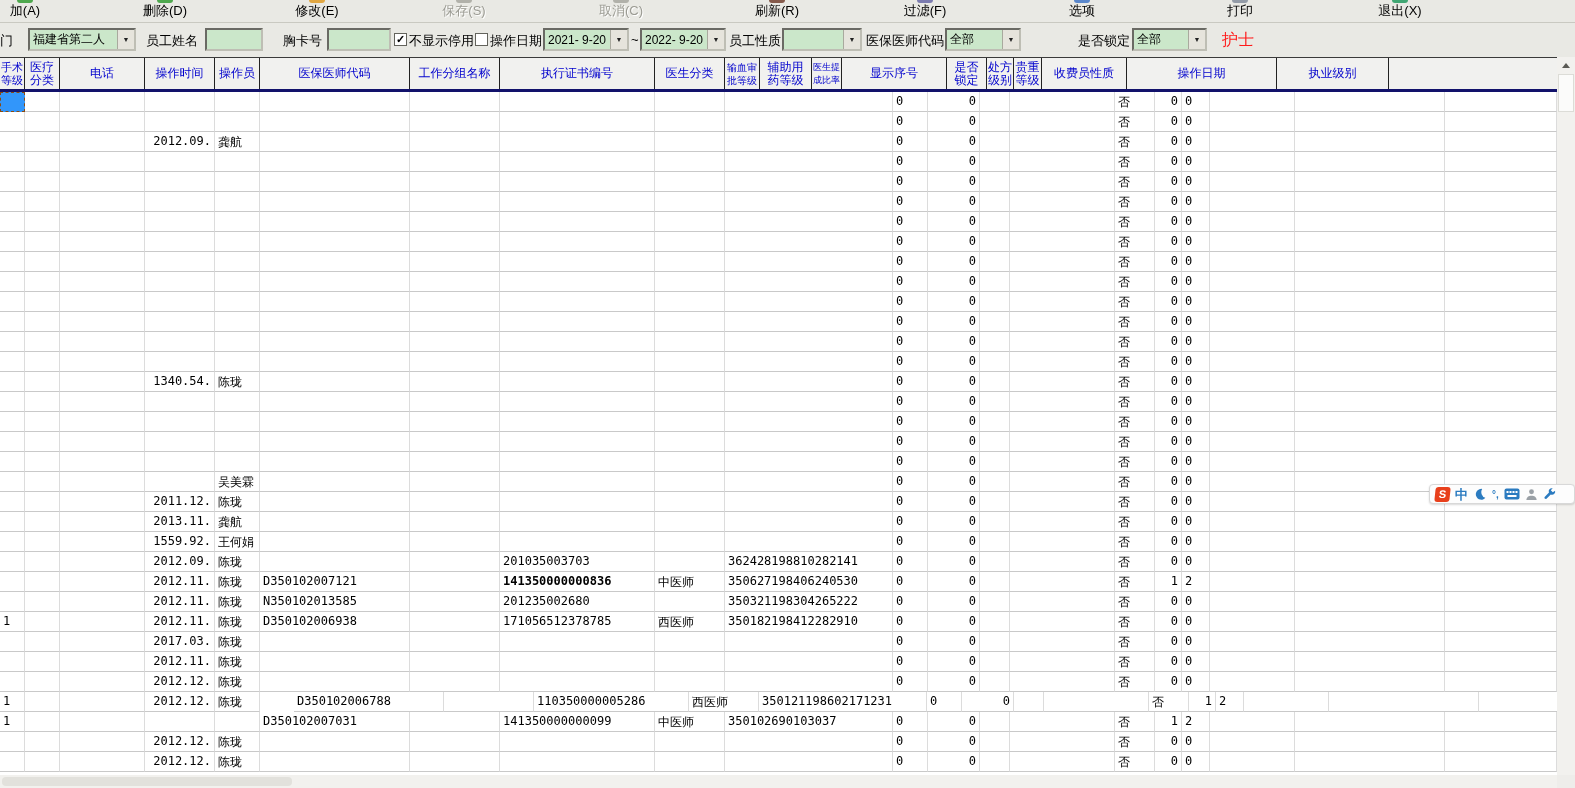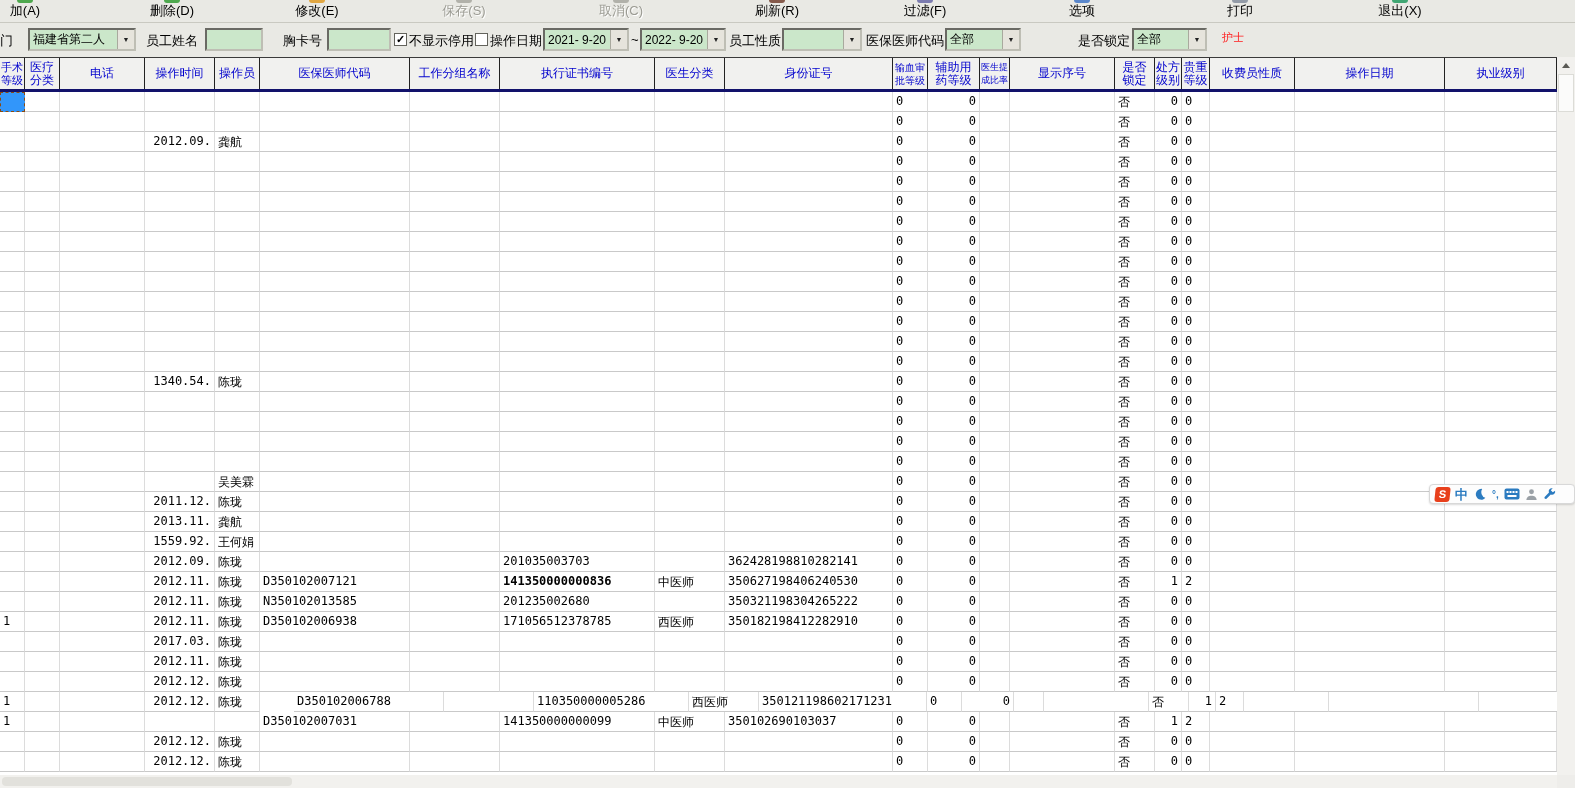--- a/index.html
+++ b/index.html
@@ -17,21 +17,21 @@
   .filterbar{position:absolute;top:23px;left:0;width:1575px;height:34px;background:#E9E9E4;}
   .flabel{position:absolute;top:9px;font-size:13px;white-space:nowrap;color:#000;}
   .combo,.tinput{position:absolute;top:5px;height:23px;background:#CBE7CA;
         border:2px inset #BEBEB4;box-sizing:border-box;display:flex;align-items:center;}
   .combo .val{flex:1;font-size:12px;padding-left:3px;white-space:nowrap;overflow:hidden;}
   .combo .drop{width:16px;align-self:stretch;background:#E6E4DC;border-left:1px solid #A9A99E;
         display:flex;align-items:center;justify-content:center;font-size:7px;color:#222;}
   .cb{position:absolute;top:10px;width:13px;height:13px;background:#fff;border:1px solid #63635C;
         box-sizing:border-box;font-size:11px;line-height:11px;text-align:center;color:#000;}
   .cb.checked::after{content:"✓";font-weight:bold;}
-  .role{position:absolute;top:7px;font-size:11px;color:#FF1A1A;}
+  .role{position:absolute;top:7px;font-size:16px;color:#FF1A1A;}
   
   .grid{position:absolute;top:57px;left:0;width:1557px;height:718px;overflow:hidden;background:#fff;}
   .ghead{display:flex;height:35px;box-sizing:border-box;background:#F1F1EF;
         border-top:1px solid #3A3A3A;border-bottom:3px solid #12126B;}
   .hcell{box-sizing:border-box;border-right:1px solid #222;color:#0000CD;
         display:flex;flex-direction:column;align-items:center;justify-content:center;
         line-height:13px;overflow:hidden;flex:none;}
   .grow{display:flex;height:20px;box-sizing:border-box;}
   .gcell{box-sizing:border-box;flex:none;border-right:1px solid #DCDCDC;border-bottom:1px solid #C9C9C9;
         font-size:12px;font-family:"DejaVu Sans Mono","Liberation Mono",monospace;
@@ -58,21 +58,21 @@
   .ime .punct{color:#2B7BC0;font-size:10px;font-weight:bold;}
   .ime svg{display:block;}
 </style>
 </head>
 <body>
 
 <div class="screen">
 
   <div class="toolbar">
       <div class="tbtn" style="left: -30px;"><span class="frag" style="background: rgb(61, 161, 61);"></span><span>加(A)</span></div>
-      <div class="tbtn" style="left: 117px;"><span class="frag" style="background: rgb(61, 161, 61);"></span><span>删除(D)</span></div>
+      <div class="tbtn" style="left: 110px;"><span class="frag" style="background: rgb(61, 161, 61);"></span><span>删除(D)</span></div>
       <div class="tbtn" style="left: 262px;"><span class="frag" style="background: rgb(224, 160, 48);"></span><span>修改(E)</span></div>
       <div class="tbtn disabled" style="left: 409px;"><span class="frag" style="background: rgb(171, 171, 163);"></span><span>保存(S)</span></div>
       <div class="tbtn disabled" style="left: 566px;"><span class="frag" style="background: rgb(171, 171, 163);"></span><span>取消(C)</span></div>
       <div class="tbtn" style="left: 722px;"><span class="frag" style="background: rgb(122, 74, 58);"></span><span>刷新(R)</span></div>
       <div class="tbtn" style="left: 870px;"><span class="frag" style="background: rgb(111, 111, 168);"></span><span>过滤(F)</span></div>
       <div class="tbtn" style="left: 1027px;"><span class="frag" style="background: rgb(74, 124, 200);"></span><span>选项</span></div>
       <div class="tbtn" style="left: 1185px;"><span class="frag" style="background: rgb(138, 146, 160);"></span><span>打印</span></div>
       <div class="tbtn" style="left: 1345px;"><span class="frag" style="background: rgb(46, 158, 102);"></span><span>退出(X)</span></div>
     </div>
 
@@ -145,23 +145,20 @@
         </div>
         <div class="hcell" style="width: 90px; font-size: 12px;">
           <div>工作分组名称</div>
         </div>
         <div class="hcell" style="width: 155px; font-size: 12px;">
           <div>执行证书编号</div>
         </div>
         <div class="hcell" style="width: 70px; font-size: 12px;">
           <div>医生分类</div>
         </div>
-        <div class="hcell" style="width: 168px; font-size: 12px;">
-          <div>身份证号</div>
-        </div>
         <div class="hcell" style="width: 35px; font-size: 10px;">
           <div>输血审</div>
           <div>批等级</div>
         </div>
         <div class="hcell" style="width: 52px; font-size: 12px;">
           <div>辅助用</div>
           <div>药等级</div>
         </div>
         <div class="hcell" style="width: 30px; font-size: 9px;">
           <div>医生提</div>

